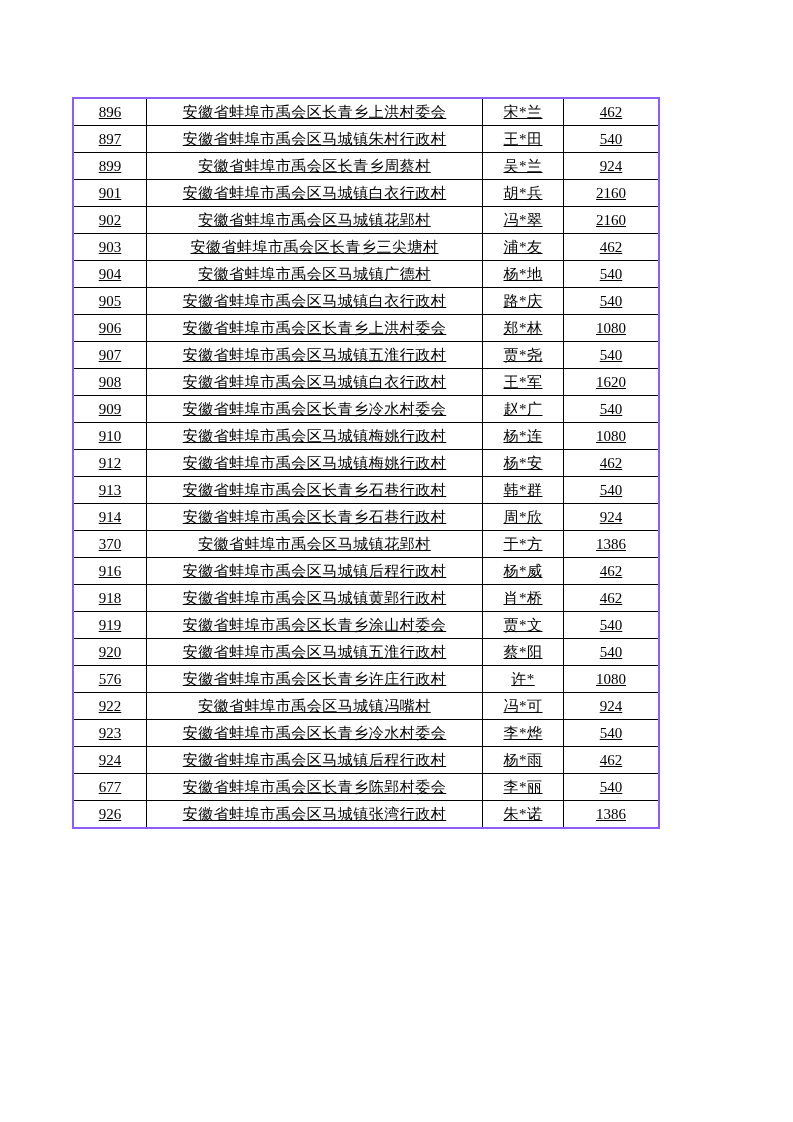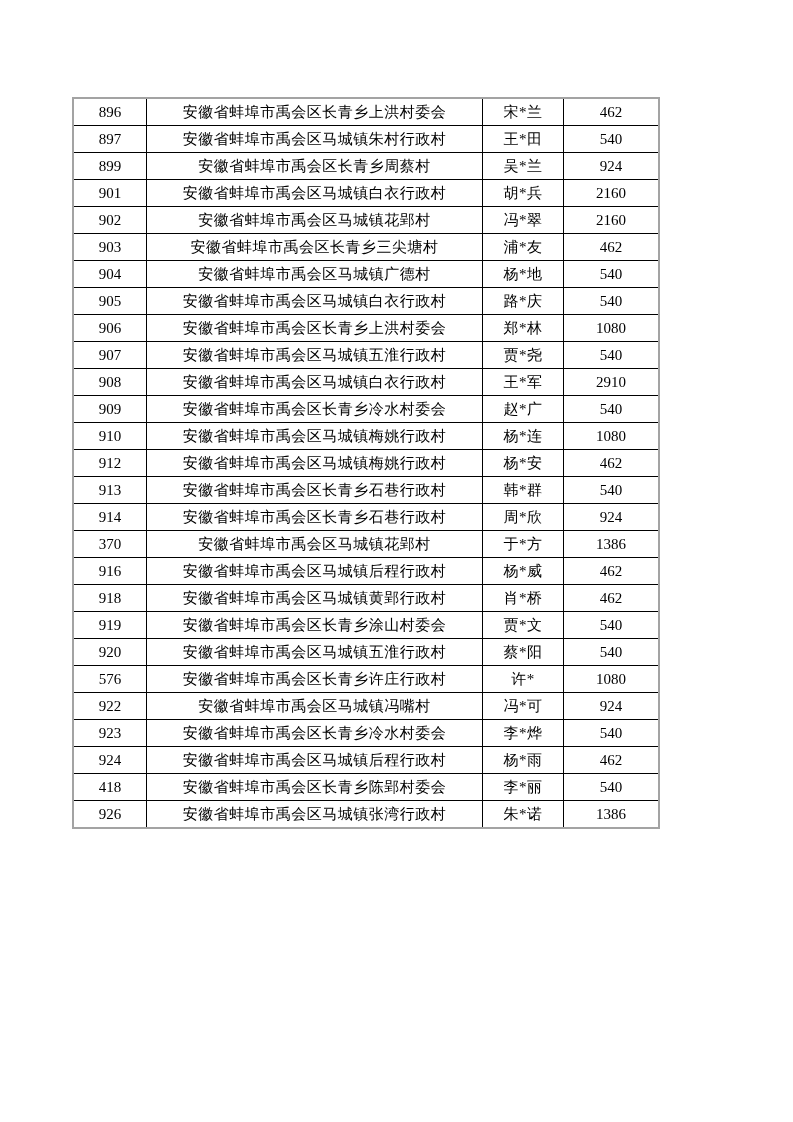--- a/index.html
+++ b/index.html
@@ -16,21 +16,22 @@
     color: #000000;
     overflow: hidden;
   }
   table.list-table {
     position: absolute;
     left: 72px;
     top: 97px;
     width: 575px;
     border-collapse: collapse;
     table-layout: fixed;
-    border: 2px solid #a3a3a3;
+    border: 2px solid #8b5cf6;
+    text-decoration: underline;
   }
   table.list-table td {
     border: 1px solid #000000;
     height: 26px;
     padding: 0 2px;
     text-align: center;
     vertical-align: middle;
     font-size: 15px;
     line-height: 1;
     white-space: nowrap;
@@ -104,21 +105,21 @@
         <tr>
           <td class="col-no">907</td>
           <td class="col-org">安徽省蚌埠市禹会区马城镇五淮行政村</td>
           <td class="col-name">贾*尧</td>
           <td class="col-amount">540</td>
         </tr>
         <tr>
           <td class="col-no">908</td>
           <td class="col-org">安徽省蚌埠市禹会区马城镇白衣行政村</td>
           <td class="col-name">王*军</td>
-          <td class="col-amount">2910</td>
+          <td class="col-amount">1620</td>
         </tr>
         <tr>
           <td class="col-no">909</td>
           <td class="col-org">安徽省蚌埠市禹会区长青乡冷水村委会</td>
           <td class="col-name">赵*广</td>
           <td class="col-amount">540</td>
         </tr>
         <tr>
           <td class="col-no">910</td>
           <td class="col-org">安徽省蚌埠市禹会区马城镇梅姚行政村</td>
@@ -191,21 +192,21 @@
           <td class="col-name">李*烨</td>
           <td class="col-amount">540</td>
         </tr>
         <tr>
           <td class="col-no">924</td>
           <td class="col-org">安徽省蚌埠市禹会区马城镇后程行政村</td>
           <td class="col-name">杨*雨</td>
           <td class="col-amount">462</td>
         </tr>
         <tr>
-          <td class="col-no">418</td>
+          <td class="col-no">677</td>
           <td class="col-org">安徽省蚌埠市禹会区长青乡陈郢村委会</td>
           <td class="col-name">李*丽</td>
           <td class="col-amount">540</td>
         </tr>
         <tr>
           <td class="col-no">926</td>
           <td class="col-org">安徽省蚌埠市禹会区马城镇张湾行政村</td>
           <td class="col-name">朱*诺</td>
           <td class="col-amount">1386</td>
         </tr>

